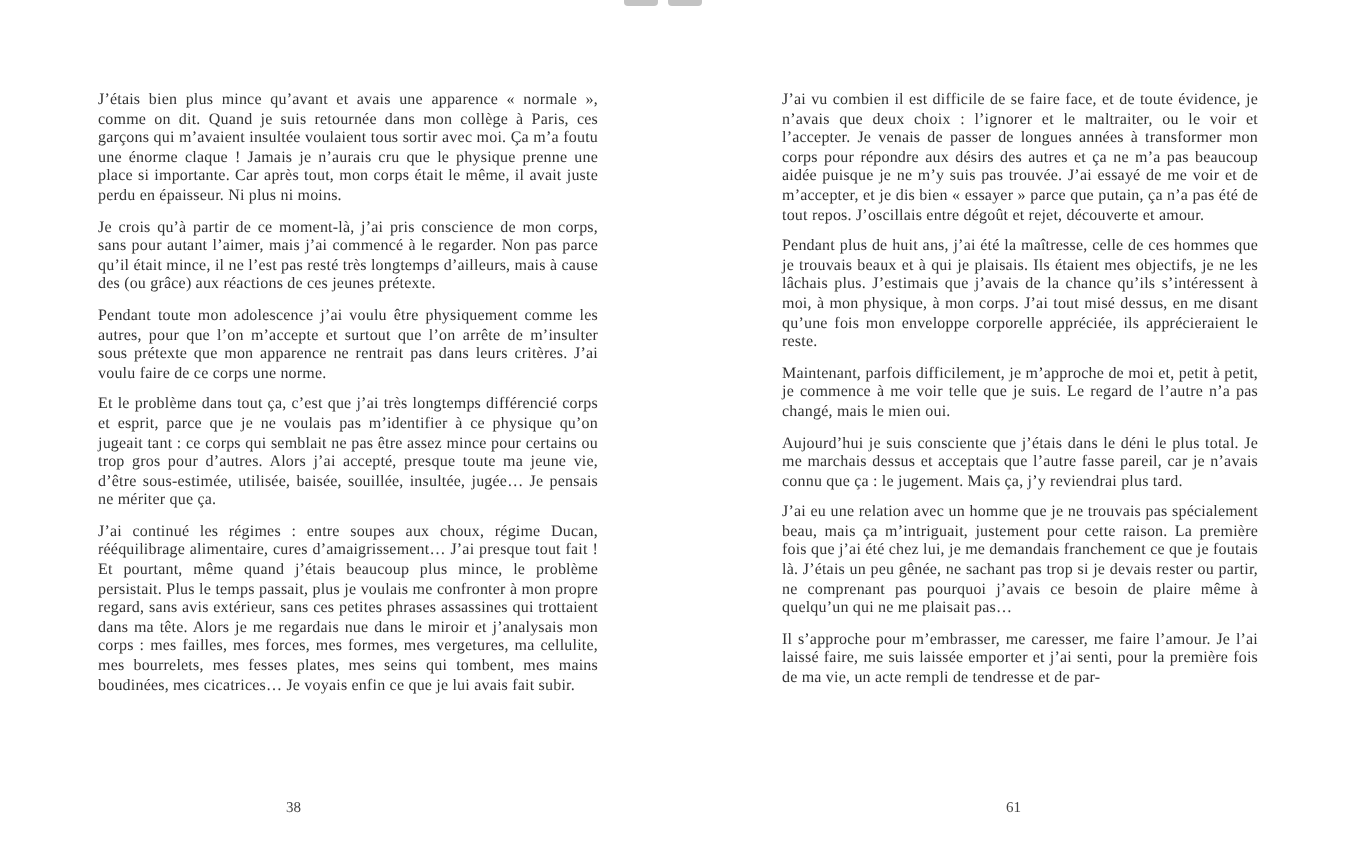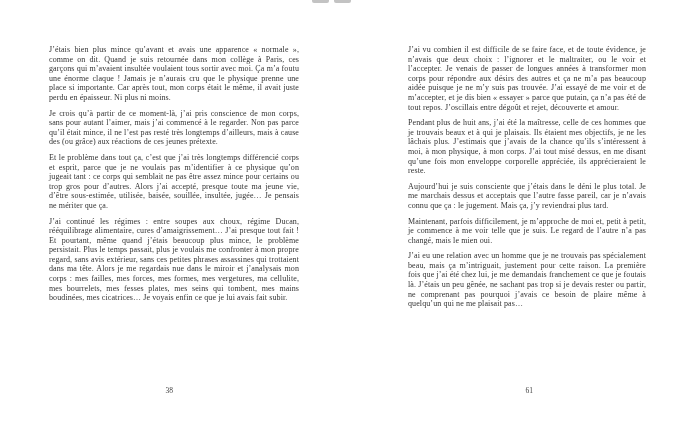--- a/index.html
+++ b/index.html
@@ -27,62 +27,64 @@
     background: #c3c3c3;
     border-radius: 0 0 2px 2px;
   }
   .top-mark.m1 { left: 312px; }
   .top-mark.m2 { left: 334px; }
   .page-col {
     position: absolute;
     top: 45px;
   }
   .page-col.left  { left: 49px;  width: 250px; }
-  .page-col.right { left: 408px; width: 238px; }
+  .page-col.right { left: 391px; width: 238px; }
   .para {
     margin: 0 0 6px 0;
     font-size: 8px;
     line-height: 9.6px;
     color: #333333;
     text-align: justify;
     -webkit-hyphens: auto;
     hyphens: auto;
     letter-spacing: 0.1px;
   }
   .pagenum {
     position: absolute;
-    top: 386px;
+    top: 399px;
     font-size: 7.5px;
     color: #444444;
-    text-align: right;
+    text-align: left;
     width: 30px;
   }
   .pagenum.left  { left: 143px; }
   .pagenum.right { left: 503px; }
 </style>
 </head>
 <body>
 
 <div class="spread">
 
   <div class="top-mark m1"></div>
   <div class="top-mark m2"></div>
 
   <div class="page-col left">
       <p class="para">J’étais bien plus mince qu’avant et avais une apparence « normale », comme on dit. Quand je suis retournée dans mon collège à Paris, ces garçons qui m’avaient insultée voulaient tous sortir avec moi. Ça m’a foutu une énorme claque ! Jamais je n’aurais cru que le physique prenne une place si importante. Car après tout, mon corps était le même, il avait juste perdu en épaisseur. Ni plus ni moins.</p>
       <p class="para">Je crois qu’à partir de ce moment-là, j’ai pris conscience de mon corps, sans pour autant l’aimer, mais j’ai commencé à le regarder. Non pas parce qu’il était mince, il ne l’est pas resté très longtemps d’ailleurs, mais à cause des (ou grâce) aux réactions de ces jeunes prétexte.</p>
+      <p class="para">Pendant toute mon adolescence j’ai voulu être physiquement comme les autres, pour que l’on m’accepte et surtout que l’on arrête de m’insulter sous prétexte que mon apparence ne rentrait pas dans leurs critères. J’ai voulu faire de ce corps une norme.</p>
       <p class="para">Et le problème dans tout ça, c’est que j’ai très longtemps différencié corps et esprit, parce que je ne voulais pas m’identifier à ce physique qu’on jugeait tant : ce corps qui semblait ne pas être assez mince pour certains ou trop gros pour d’autres. Alors j’ai accepté, presque toute ma jeune vie, d’être sous-estimée, utilisée, baisée, souillée, insultée, jugée… Je pensais ne mériter que ça.</p>
       <p class="para">J’ai continué les régimes : entre soupes aux choux, régime Ducan, rééquilibrage alimentaire, cures d’amaigrissement… J’ai presque tout fait ! Et pourtant, même quand j’étais beaucoup plus mince, le problème persistait. Plus le temps passait, plus je voulais me confronter à mon propre regard, sans avis extérieur, sans ces petites phrases assassines qui trottaient dans ma tête. Alors je me regardais nue dans le miroir et j’analysais mon corps : mes failles, mes forces, mes formes, mes vergetures, ma cellulite, mes bourrelets, mes fesses plates, mes seins qui tombent, mes mains boudinées, mes cicatrices… Je voyais enfin ce que je lui avais fait subir.</p>
     </div>
 
   <div class="page-col right">
       <p class="para">J’ai vu combien il est difficile de se faire face, et de toute évidence, je n’avais que deux choix : l’ignorer et le maltraiter, ou le voir et l’accepter. Je venais de passer de longues années à transformer mon corps pour répondre aux désirs des autres et ça ne m’a pas beaucoup aidée puisque je ne m’y suis pas trouvée. J’ai essayé de me voir et de m’accepter, et je dis bien « essayer » parce que putain, ça n’a pas été de tout repos. J’oscillais entre dégoût et rejet, découverte et amour.</p>
       <p class="para">Pendant plus de huit ans, j’ai été la maîtresse, celle de ces hommes que je trouvais beaux et à qui je plaisais. Ils étaient mes objectifs, je ne les lâchais plus. J’estimais que j’avais de la chance qu’ils s’intéressent à moi, à mon physique, à mon corps. J’ai tout misé dessus, en me disant qu’une fois mon enveloppe corporelle appréciée, ils apprécieraient le reste.</p>
+      <p class="para">Maintenant, parfois difficilement, je m’approche de moi et, petit à petit, je commence à me voir telle que je suis. Le regard de l’autre n’a pas changé, mais le mien oui.</p>
       <p class="para">Aujourd’hui je suis consciente que j’étais dans le déni le plus total. Je me marchais dessus et acceptais que l’autre fasse pareil, car je n’avais connu que ça : le jugement. Mais ça, j’y reviendrai plus tard.</p>
-      <p class="para">Maintenant, parfois difficilement, je m’approche de moi et, petit à petit, je commence à me voir telle que je suis. Le regard de l’autre n’a pas changé, mais le mien oui.</p>
       <p class="para">J’ai eu une relation avec un homme que je ne trouvais pas spécialement beau, mais ça m’intriguait, justement pour cette raison. La première fois que j’ai été chez lui, je me demandais franchement ce que je foutais là. J’étais un peu gênée, ne sachant pas trop si je devais rester ou partir, ne comprenant pas pourquoi j’avais ce besoin de plaire même à quelqu’un qui ne me plaisait pas…</p>
+      <p class="para">Il s’approche pour m’embrasser, me caresser, me faire l’amour. Je l’ai laissé faire, me suis laissée emporter et j’ai senti, pour la première fois de ma vie, un acte rempli de tendresse et de par-</p>
     </div>
 
   <div class="pagenum left">38</div>
 
   <div class="pagenum right">61</div>
 
 </div>
 
 </body></html>

